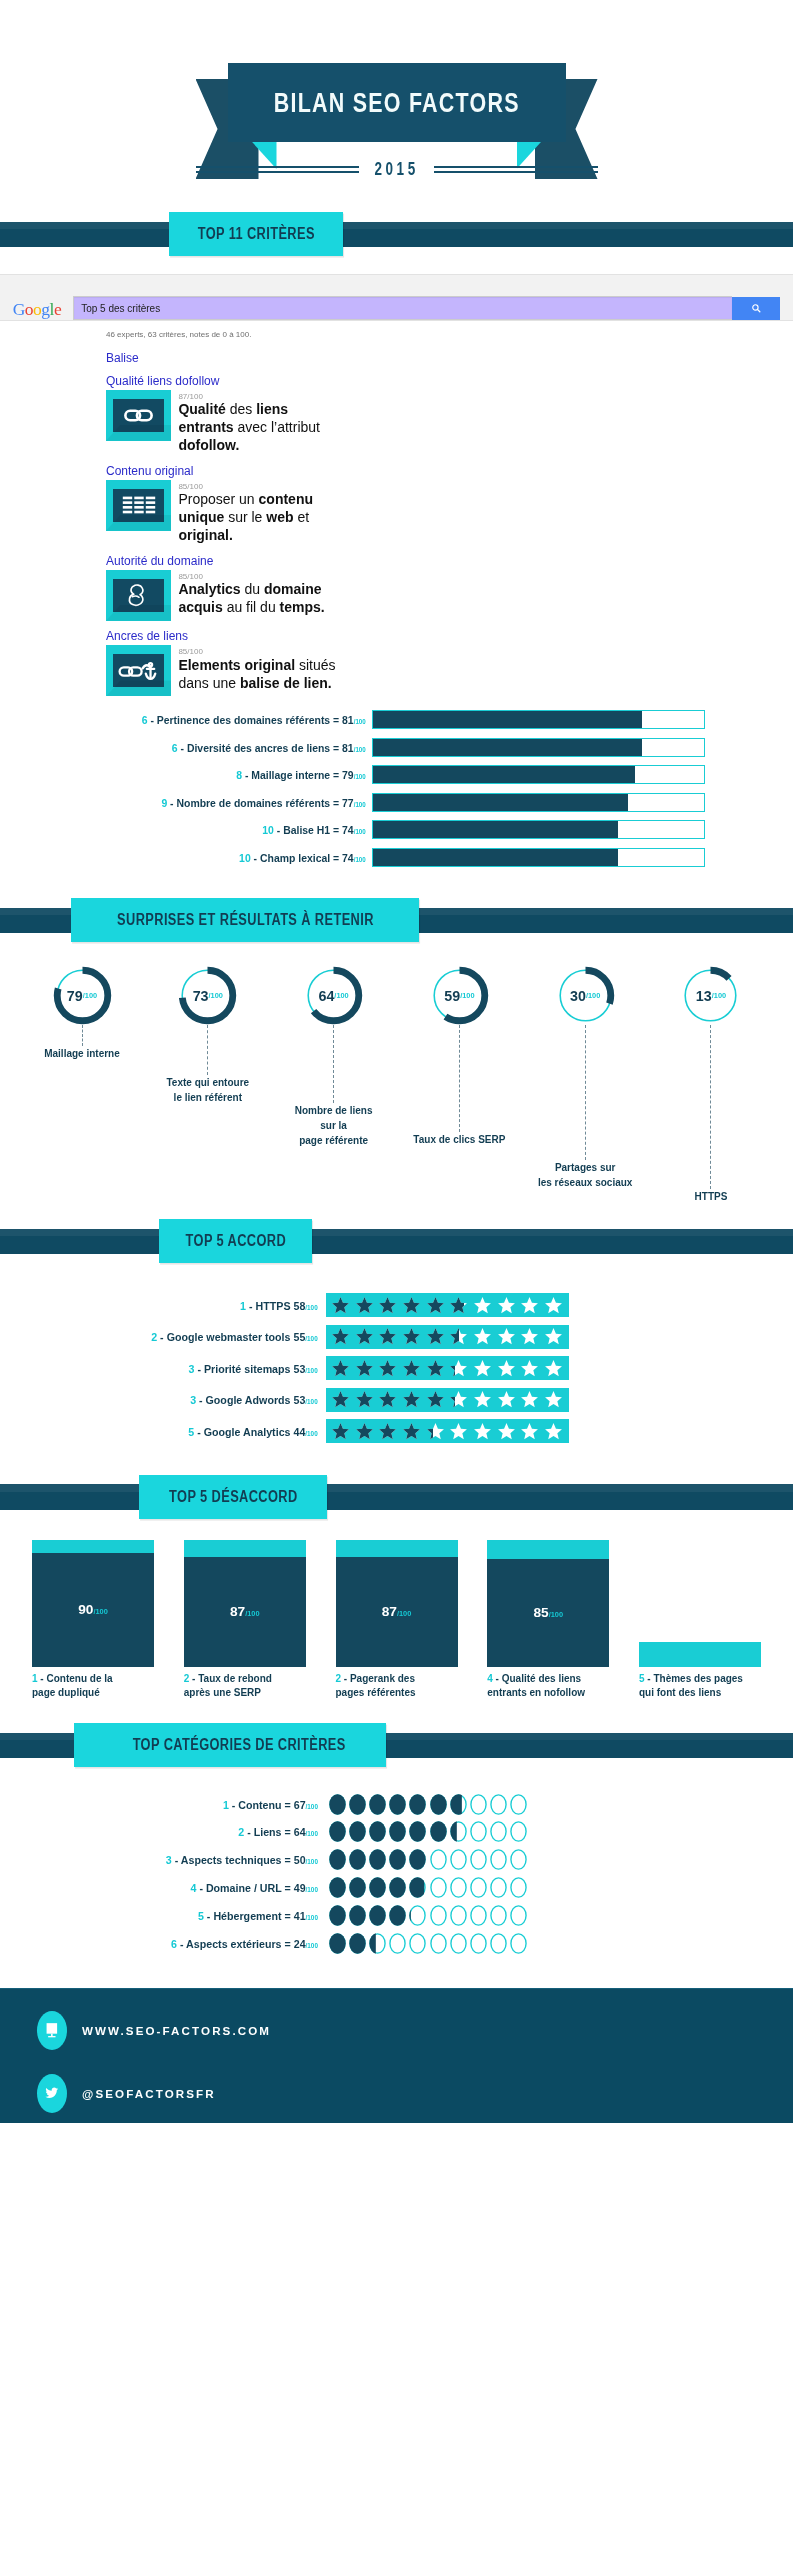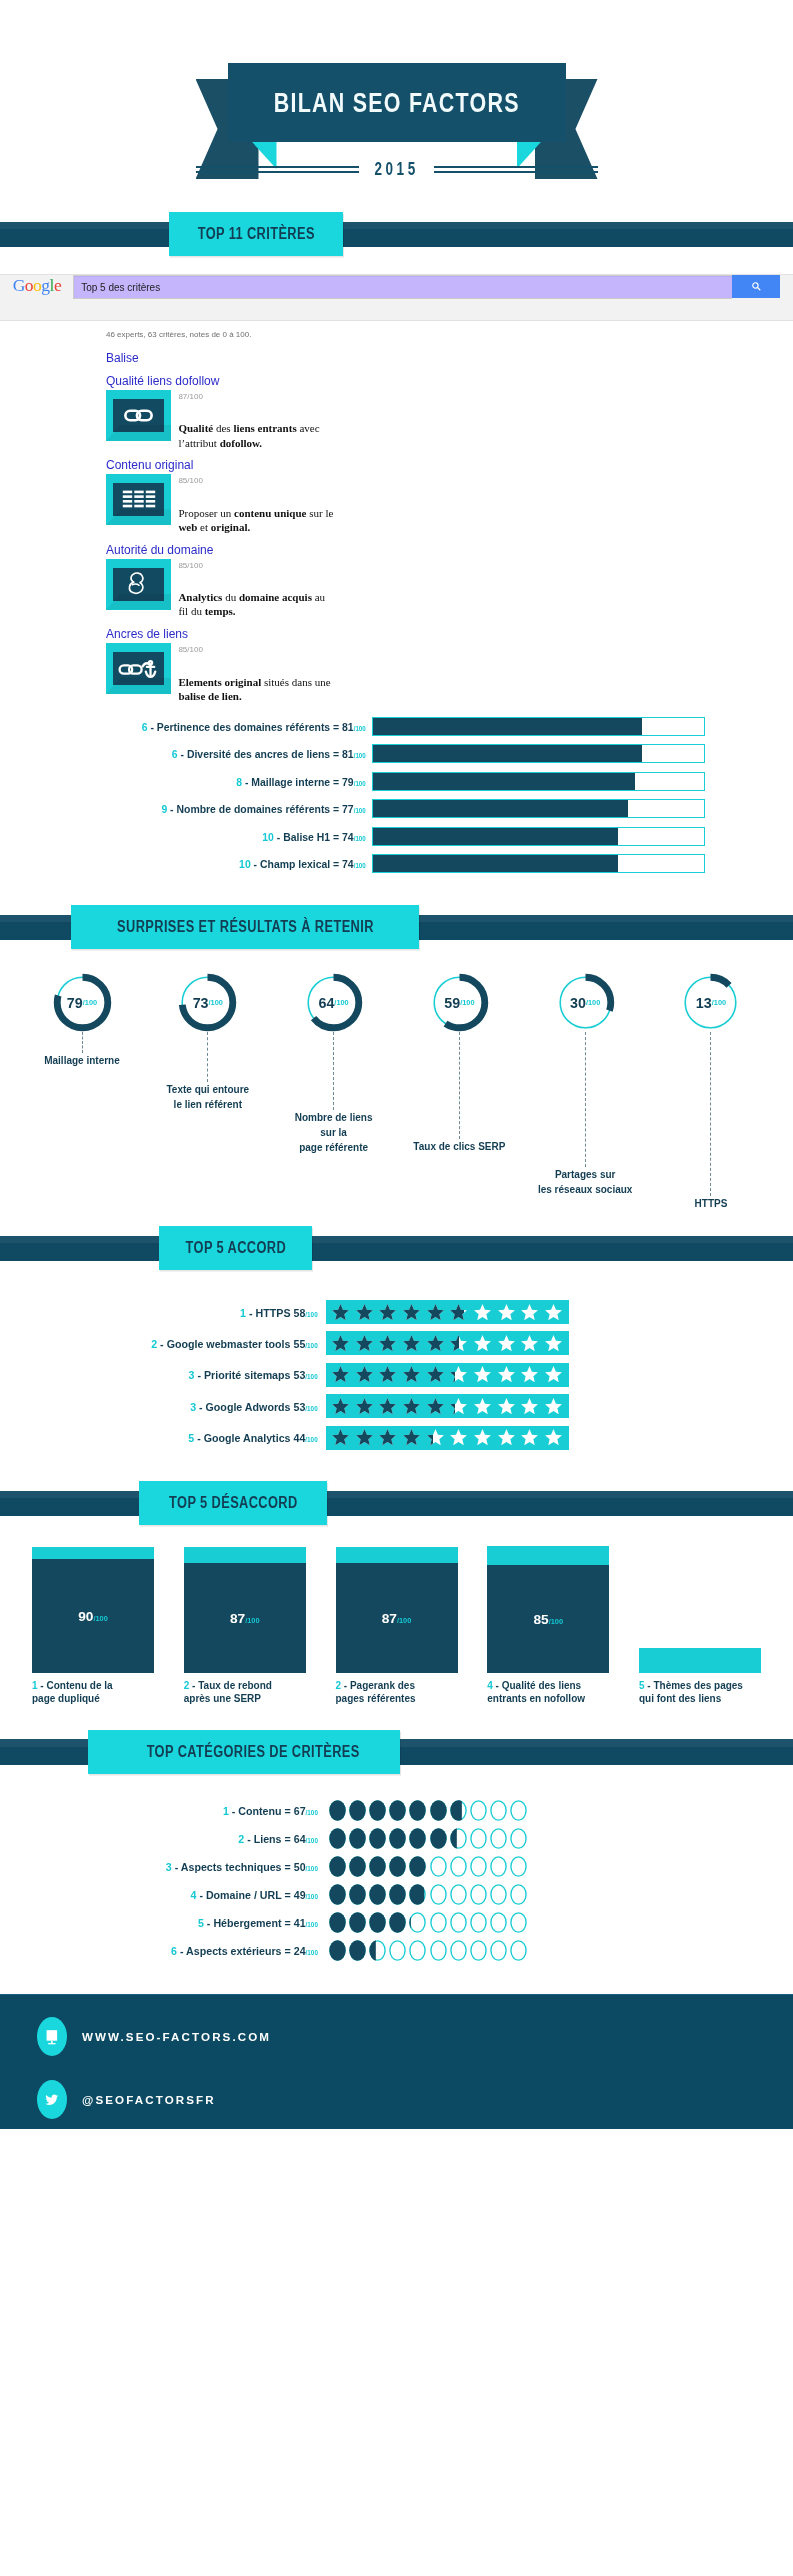--- a/index.html
+++ b/index.html
@@ -34,21 +34,21 @@
   .banner .stripe{position:absolute;left:0;right:0;top:9.5px;height:25.4px;background:#0f4a62;}
   .banner .stripe:after{content:"";position:absolute;left:0;right:0;top:0;height:7.4px;background:rgba(255,255,255,.06);}
   .banner .tab{position:absolute;top:0;height:44px;background:#1ad6dd;
     display:flex;align-items:center;justify-content:center;padding:0 13.7px;
     box-shadow:1.1px 1.6px 0 rgba(0,0,0,.10);}
   .banner .tab span{color:#123d52;font-size:16px;font-weight:bold;letter-spacing:0.5px;
     transform:scaleX(.8);white-space:nowrap;font-family:"Liberation Sans Narrow","Liberation Sans",sans-serif;}
 
   
   .gbar{background:#f2f2f2;border-top:0.5px solid #e2e2e2;border-bottom:0.5px solid #e2e2e2;
-    height:47px;display:flex;align-items:flex-start;padding:0 12.7px;box-sizing:border-box;}
+    height:47px;display:flex;align-items:flex-end;padding:0 12.7px;box-sizing:border-box;}
   .glogo{font-size:17.5px;font-weight:normal;font-family:"Liberation Serif",serif;letter-spacing:-0.5px;margin-right:11.6px;}
   .glogo .b{color:#4285f4;}.glogo .r{color:#ea4335;}.glogo .y{color:#fbbc05;}.glogo .g{color:#34a853;}
   .ginput{flex:1;height:22px;background:#c4b5fd;border:0.5px solid #ccc;border-right:none;
     display:flex;align-items:center;padding-left:7.4px;font-size:10px;color:#222;
     box-shadow:inset 0 0.5px 1.1px rgba(0,0,0,.10);}
   .gbtn{width:48px;height:23px;background:#4285f4;display:flex;align-items:center;justify-content:center;}
   .gbtn svg{width:10.6px;height:10.6px;}
 
   .meta{font-size:8px;color:#6f6f6f;padding:8.5px 0 4.2px 106px;font-family:"Liberation Sans Narrow","Liberation Sans",sans-serif;}
 
@@ -56,22 +56,22 @@
   .crit{padding-left:106px;margin-top:8.5px;}
   .crit h3{margin:0 0 2.1px 0;font-size:12px;color:#2b2bc9;font-weight:normal;
     font-family:"Liberation Sans Narrow","Liberation Sans",sans-serif;}
   .crit .row{display:flex;align-items:flex-start;gap:7.4px;}
   .tile{width:65px;height:51px;background:#19cdd4;flex:none;position:relative;display:flex;align-items:center;justify-content:center;}
   .tile .inner{width:51px;height:33px;background:#124a62;display:flex;align-items:center;justify-content:center;}
   .tile .shadow{position:absolute;left:0;bottom:0;width:100%;height:16px;background:rgba(0,0,0,.06);
     clip-path:polygon(22% 0,100% 0,100% 100%,0 100%);}
   .crit .txt{padding-top:2.1px;}
   .crit .score{font-size:8px;color:#9a9a9a;line-height:1.2;font-family:"Liberation Sans Narrow","Liberation Sans",sans-serif;}
-  .crit .desc{font-size:11px;color:#111;line-height:1.28;max-width:159px;
-    font-family:Liberation Serif, serif;margin-top:20px;}
+  .crit .desc{font-size:14px;color:#111;line-height:1.28;max-width:159px;
+    font-family:Liberation Sans, sans-serif;}
   .crit .desc b{font-weight:bold;}
 
   
   .hbars{padding:13.7px 0 7.4px 0;}
   .hbar-row{display:flex;align-items:center;margin:0 0 8.5px 0;}
   .hbar-label{width:365px;text-align:right;padding-right:7.4px;font-size:11.6px;font-weight:bold;
     color:#123d52;font-family:"Liberation Sans Narrow","Liberation Sans",sans-serif;
     transform:scaleX(.9);transform-origin:right center;white-space:nowrap;}
   .hbar-label .rk{color:#15c9d4;}
   .hbar-label .sm{font-size:6.9px;color:#15c9d4;}
@@ -825,21 +825,21 @@
       <div class="col">
         <div class="stack">
           <div class="empty" style="height:25.4px"></div>
         </div>
         <div class="cap"><span class="rk">5</span> - <span>Thèmes des pages</span><div>qui font des liens</div></div>
       </div>
     </div>
 
   <div class="banner" style="margin-top:24px;">
     <div class="stripe"></div>
-    <div class="tab" style="left:88px;padding-left:32px;">
+    <div class="tab" style="left:74px;padding-left:32px;">
       <span>TOP CATÉGORIES DE CRITÈRES</span>
     </div>
   </div>
 
   <div class="dots-wrap" id="dots">
       <div class="dot-row">
         <div class="dot-label"><span class="rk">1</span> - Contenu = 67<span class="sm">/100</span></div>
         <div class="dots">
           <div class="dot"><svg width="17" height="21" viewBox="0 0 32 40">
               <defs>

